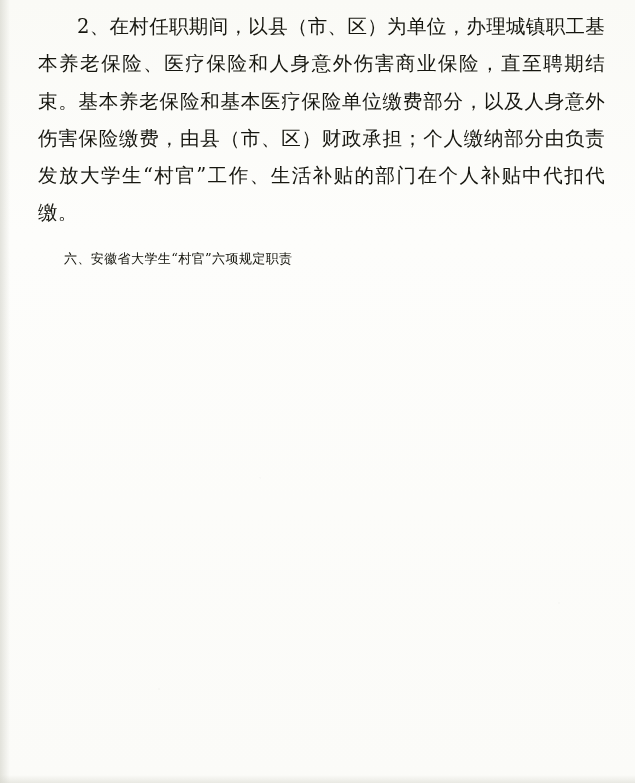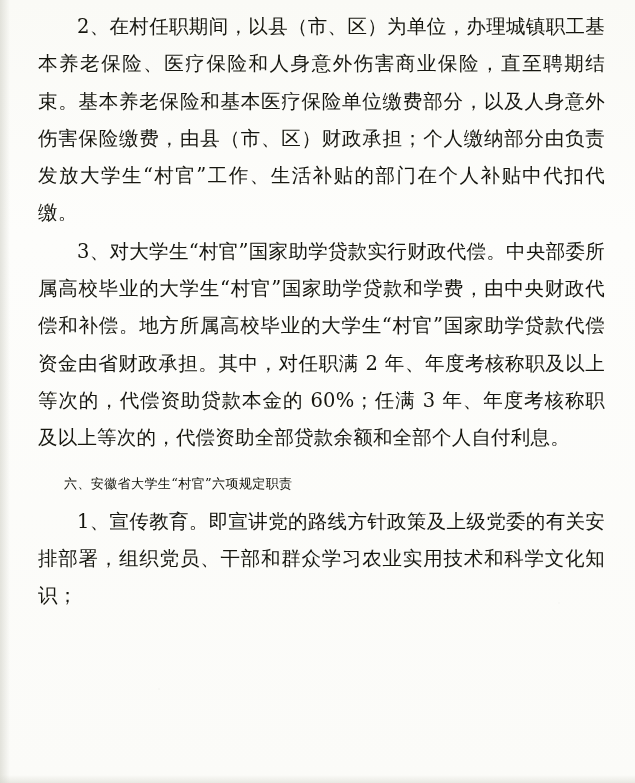--- a/index.html
+++ b/index.html
@@ -74,22 +74,20 @@
   }
 </style>
 </head>
 <body>
 
 <div class="page">
   <div class="edge-left"></div>
 
   <p class="para">2、在村任职期间，以县（市、区）为单位，办理城镇职工基本养老保险、医疗保险和人身意外伤害商业保险，直至聘期结束。基本养老保险和基本医疗保险单位缴费部分，以及人身意外伤害保险缴费，由县（市、区）财政承担；个人缴纳部分由负责发放大学生“村官”工作、生活补贴的部门在个人补贴中代扣代缴。</p>
 
-  <p class="para">3、对大学生“村官”国家助学贷款实行财政代偿。中央部委所属高校毕业的大学生“村官”国家助学贷款和学费，由中央财政代偿和补偿。地方所属高校毕业的大学生“村官”国家助学贷款代偿资金由省财政承担。其中，对任职满 2 年、年度考核称职及以上等次的，代偿资助贷款本金的 60%；任满 3 年、年度考核称职及以上等次的，代偿资助全部贷款余额和全部个人自付利息。</p>
 
   <p class="heading">六、安徽省大学生“村官”六项规定职责</p>
 
-  <p class="para">1、宣传教育。即宣讲党的路线方针政策及上级党委的有关安排部署，组织党员、干部和群众学习农业实用技术和科学文化知识；</p>
 
 
   <div class="scan-noise"></div>
   <div class="edge-bottom"></div>
 </div>
 
 </body></html>

